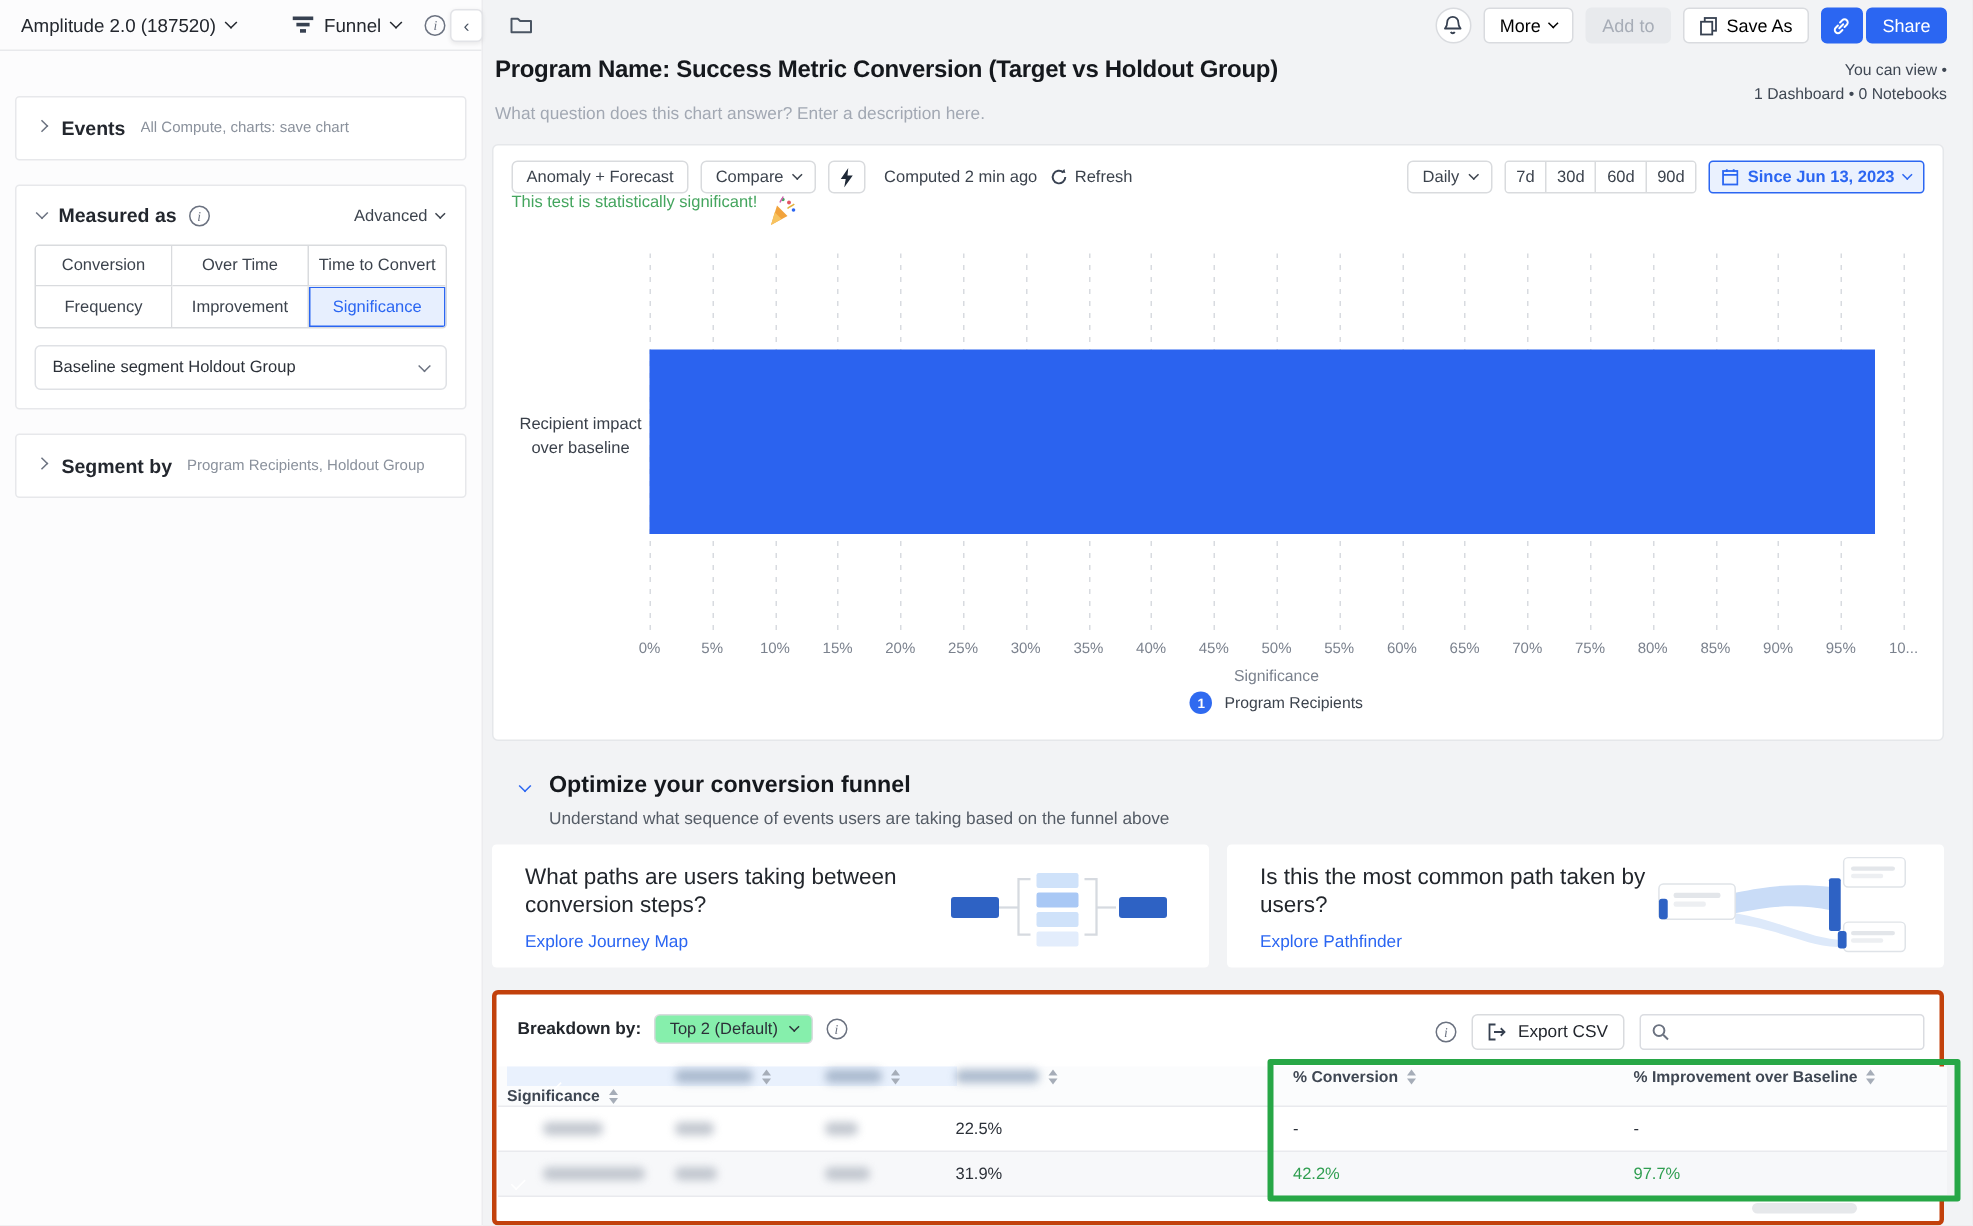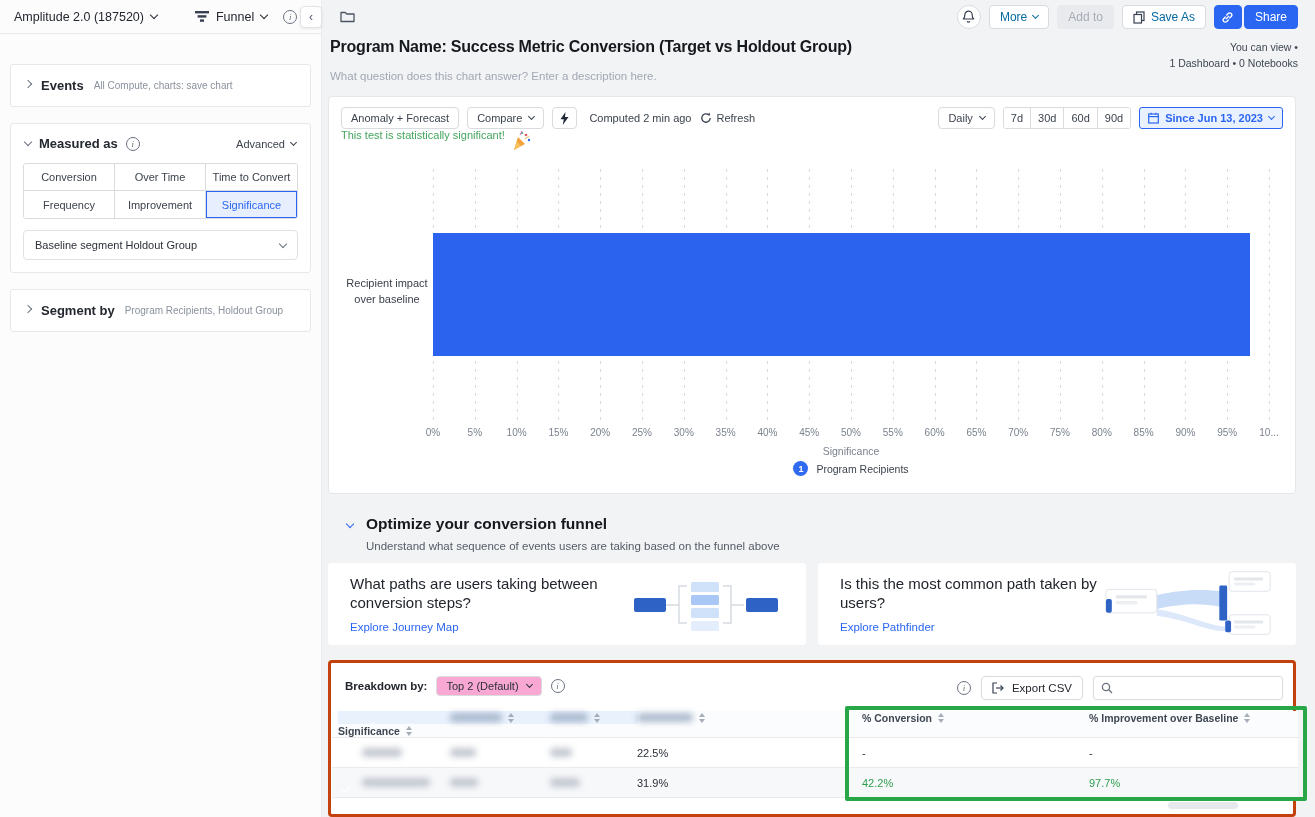--- a/index.html
+++ b/index.html
@@ -39,21 +39,21 @@
   .sub-rows{margin-top:11px;border:1px solid #dfe1e5;border-radius:4px}
   .sub-row{display:flex;align-items:center;gap:8px;padding:8px 11px;font-size:11px;color:#2b3038;cursor:pointer}
   .sub-row + .sub-row{border-top:1px solid #e8e9ec}
   .sub-row .chev{margin-left:auto;color:#6b7280}
 
   
   .main-actions{position:absolute;top:5px;right:17px;display:flex;align-items:center;gap:8px;z-index:3}
   .icon-btn{width:24px;height:24px;border-radius:50%;border:1px solid #d9dbdf;background:#fff;display:flex;
     align-items:center;justify-content:center;cursor:pointer}
   .btn{height:24px;border:1px solid #d9dbdf;background:#fff;border-radius:4px;display:flex;align-items:center;
-    gap:6px;padding:0 10px;font-size:12px;color:#0369a1;cursor:pointer}
+    gap:6px;padding:0 10px;font-size:12px;color:#000000;cursor:pointer}
   .btn.disabled{background:#e8eaed;border-color:#e8eaed;color:#a7adb7;cursor:default}
   .btn.blue{background:#2b66f2;border-color:#2b66f2;color:#fff;font-weight:400}
   .btn.blue-sq{width:28px;padding:0;justify-content:center}
   .pair{display:flex;gap:2px}
   .meta{position:absolute;top:39px;right:17px;text-align:right;font-size:10.5px;color:#3f4753;line-height:16px}
   .page-title{position:absolute;left:330px;top:38px;font-size:16px;font-weight:700;color:#15181d;letter-spacing:-.2px;cursor:text}
   .page-desc{position:absolute;left:330px;top:70px;font-size:11.5px;color:#a2a8b3;cursor:text}
   .folder{position:absolute;left:340px;top:10px}
 
   
@@ -90,21 +90,21 @@
   .opt-cards{position:absolute;left:328px;top:563px;display:flex;gap:12px}
   .opt-card{width:478px;height:82px;background:#fff;border-radius:3px;display:flex;align-items:center;
     justify-content:space-between;padding:12px 24px 12px 22px}
   .opt-q{font-size:15px;font-weight:500;color:#22262c;line-height:19px;max-width:270px}
   .opt-link{display:inline-block;margin-top:9px;font-size:11.5px;color:#2b66f2;cursor:pointer}
 
   
   .bd-card{position:absolute;left:328px;top:660px;width:968px;height:157px;background:#fff;border:3px solid #c2410c;border-radius:4px}
   .bd-toolbar{position:absolute;top:13px;left:14px;display:flex;align-items:center;gap:9px}
   .bd-label{font-size:11.5px;font-weight:700;color:#22262c}
-  .select{height:20px;border:1px solid #d9dbde;border-radius:4px;background:#f9a8d4;display:flex;align-items:center;
+  .select{height:20px;border:1px solid #d9dbde;border-radius:4px;background:#86efac;display:flex;align-items:center;
     gap:8px;padding:0 9px;font-size:11px;color:#2b3038;cursor:pointer}
   .bd-right{position:absolute;top:13px;right:10px;display:flex;align-items:center;gap:10px}
   .export-btn{height:24px;border:1px solid #d9dbde;border-radius:4px;background:#fff;display:flex;align-items:center;
     gap:7px;padding:0 10px;font-size:11.5px;color:#23272e;cursor:pointer}
   .search-box{width:190px;height:24px;border:1px solid #dadce1;border-radius:3px;background:#fff;display:flex;
     align-items:center;gap:6px;padding:0 7px}
   .search-box input{border:none;outline:none;flex:1;font-size:11px;font-family:inherit;color:#2b3038;background:transparent}
   .table{position:absolute;left:1px;top:48px;width:966px}
   .trow{display:grid;grid-template-columns:24px 88px 100px 87px 225px 227px 210px;align-items:center;height:30px;
     border-bottom:1px solid #e9eaee;padding-left:6px;background:#fff}

